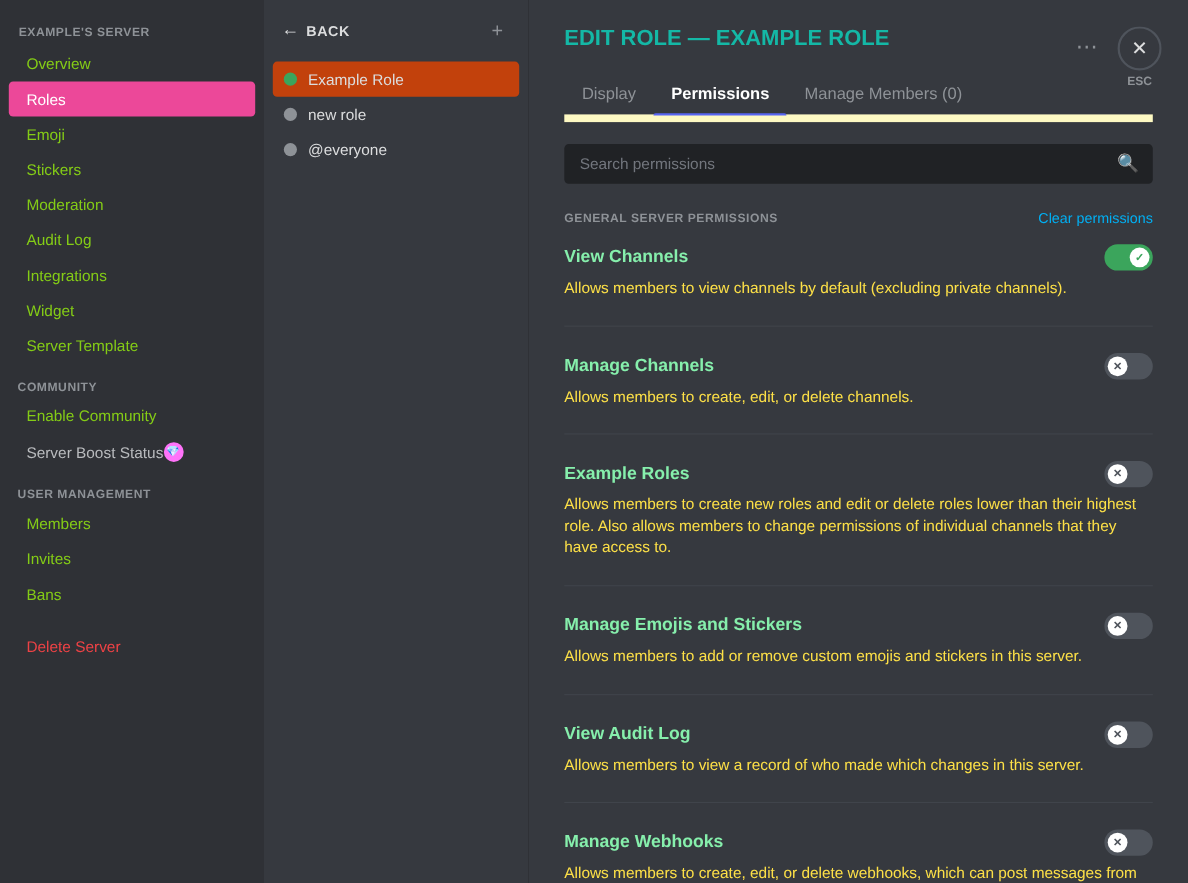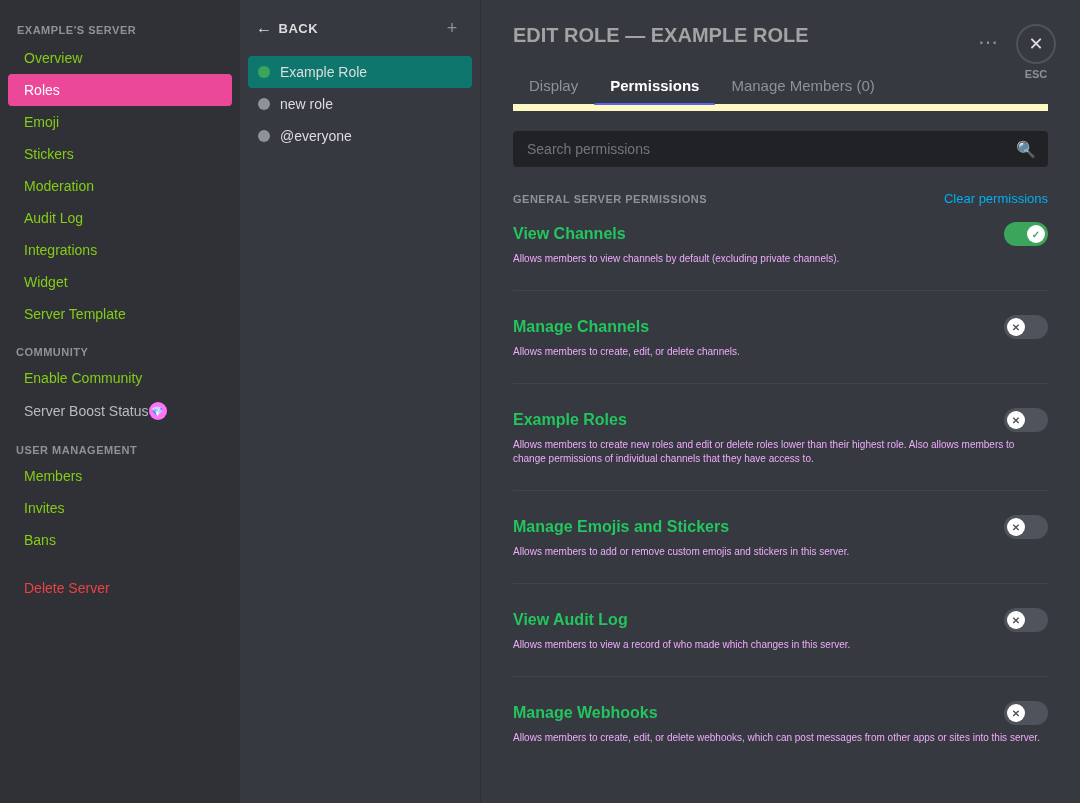--- a/index.html
+++ b/index.html
@@ -114,41 +114,41 @@
     .role-item {
       display: flex;
       align-items: center;
       gap: 10px;
       padding: 8px 10px;
       border-radius: 4px;
       cursor: pointer;
       font-size: 14px;
       color: #dcddde;
     }
-    .role-item.active { background: #0f766e; }
+    .role-item.active { background: #c2410c; }
     .role-dot {
       width: 12px;
       height: 12px;
       border-radius: 50%;
       flex-shrink: 0;
     }
 
     
     .main-content {
       flex: 1;
       background: #36393f;
       height: 803px;
       overflow-y: auto;
       padding: 24px 32px;
       border-left: 1px solid #2f3136;
     }
     .edit-role-title {
       font-size: 20px;
       font-weight: 700;
-      color: #a3a3a3;
+      color: #14b8a6;
       margin-bottom: 20px;
     }
     .tabs {
       display: flex;
       gap: 0;
       border-bottom: 7px solid #fef9c3;
       margin-bottom: 20px;
       align-items: center;
     }
     .tab {
@@ -218,25 +218,25 @@
     }
     .permission-row {
       display: flex;
       align-items: center;
       justify-content: space-between;
       margin-bottom: 6px;
     }
     .permission-name {
       font-size: 16px;
       font-weight: 600;
-      color: #22c55e;
+      color: #86efac;
     }
     .permission-desc {
-      font-size: 10px;
-      color: #f0abfc;
+      font-size: 14px;
+      color: #fde047;
       line-height: 1.4;
     }
 
     
     .toggle {
       width: 44px;
       height: 24px;
       border-radius: 12px;
       position: relative;
       cursor: pointer;

